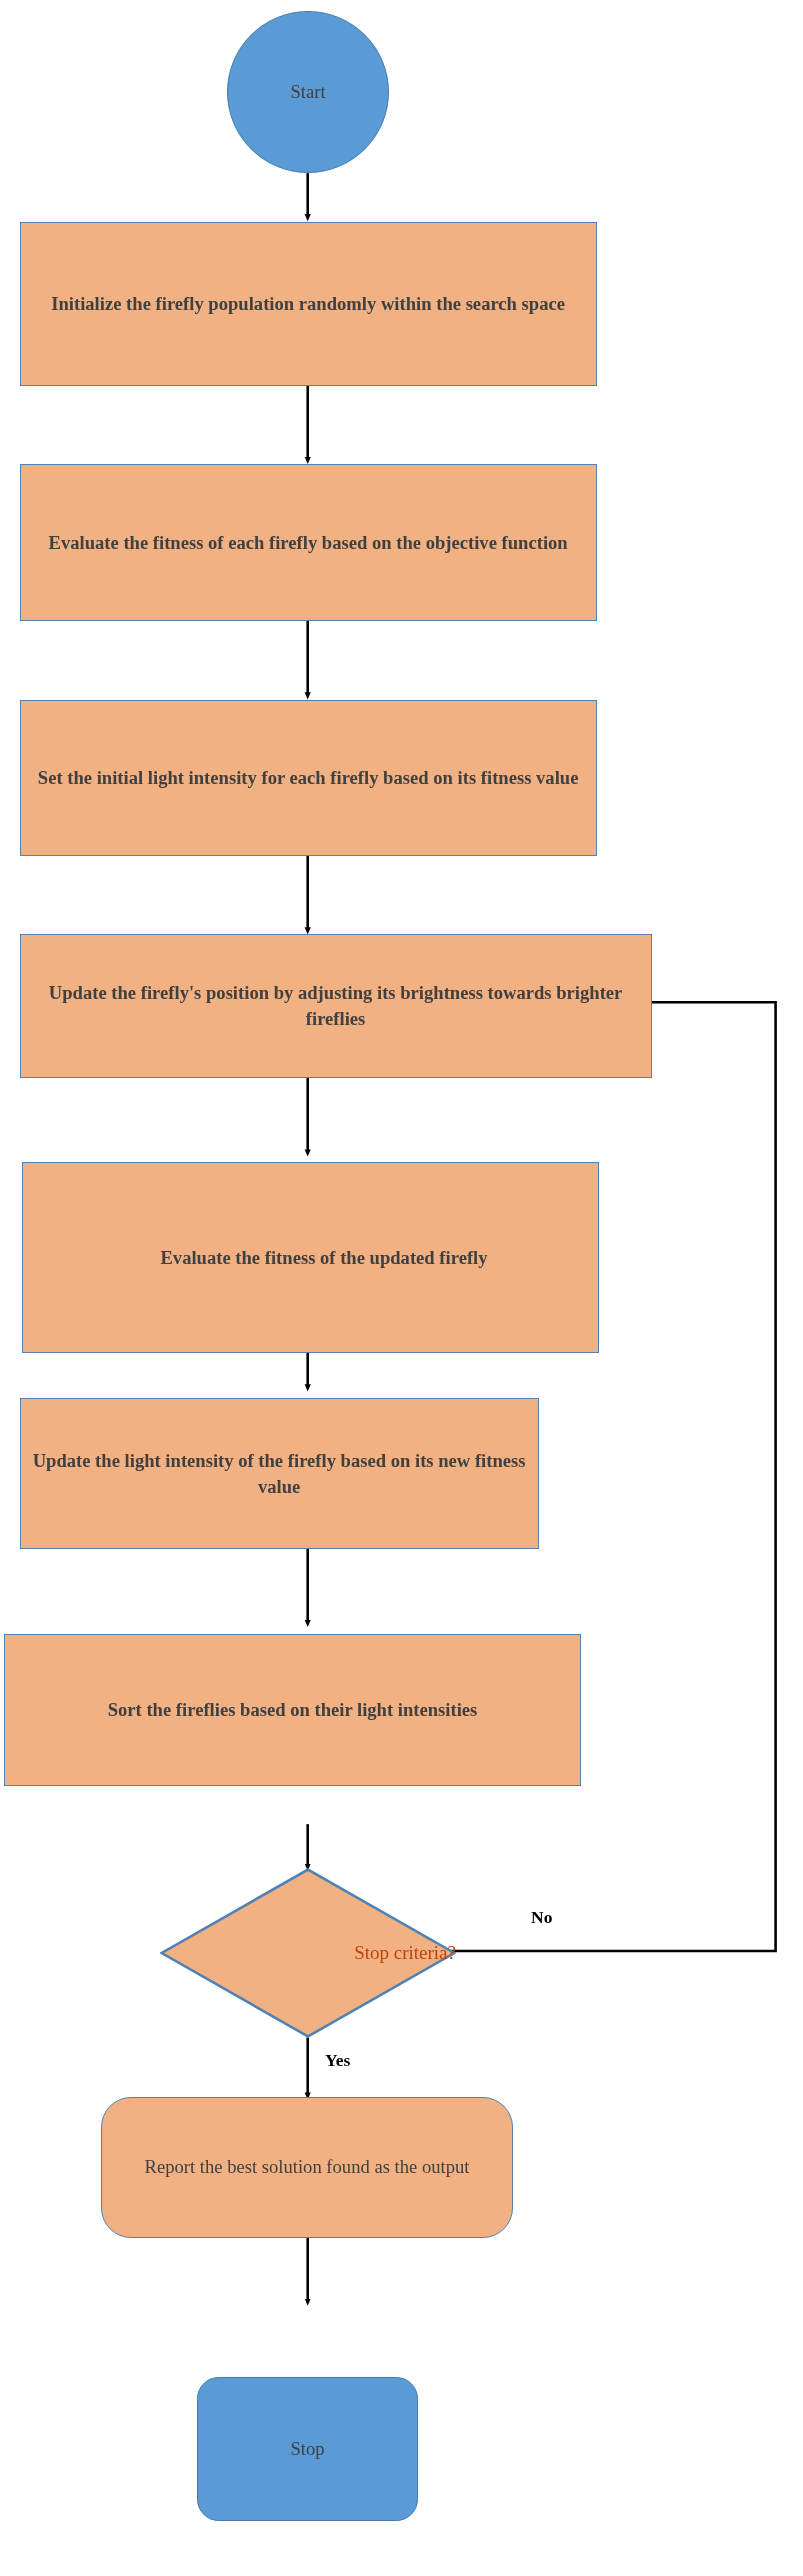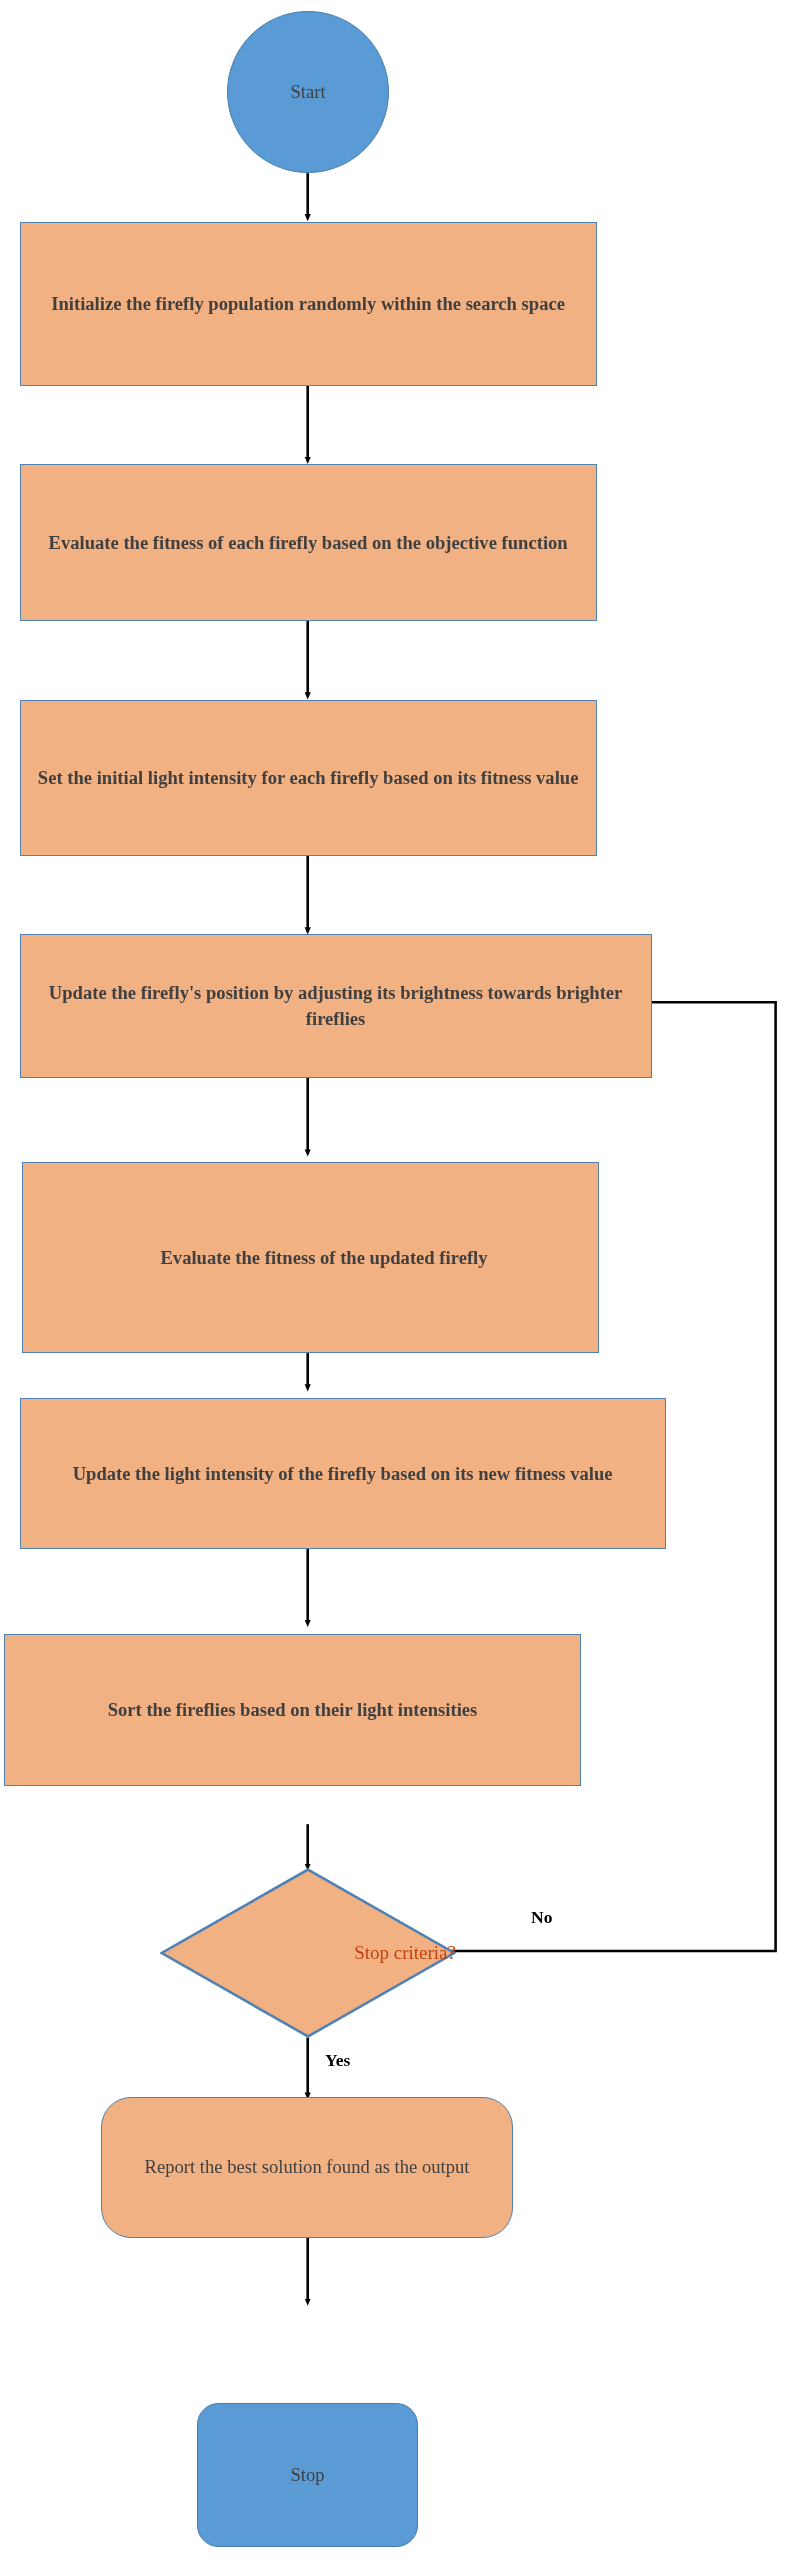--- a/index.html
+++ b/index.html
@@ -8,21 +8,21 @@
        font-family:"Liberation Serif","DejaVu Serif",serif;}
   #canvas{position:relative;width:804px;height:2576px;background:#ffffff;}
   svg.layer{position:absolute;left:0;top:0;width:804px;height:2576px;}
   .node{position:absolute;display:flex;align-items:center;justify-content:center;
         text-align:center;box-sizing:border-box;color:#404040;}
   .proc{background:#F2B183;border:1.5px solid #4E81B4;font-size:18.6px;line-height:1.38;}
   .proc .txt{padding:0 7.2px;font-weight:bold;}
   .terminator-circle{background:#5B9BD5;border:1.5px solid #447CAE;border-radius:50%;
         font-size:18.6px;}
   .terminator-round{background:#5B9BD5;border:1.5px solid #447CAE;border-radius:21.6px;
-        font-size:18.6px;margin-top:26px;}
+        font-size:18.6px;}
   .report{background:#F2B183;border:1.5px solid #4E81B4;border-radius:30px;
         font-size:18.6px;line-height:1.42;}
   .diamond-wrap{position:absolute;}
   .diamond-label{position:absolute;left:0;top:0;width:100%;height:100%;
         display:flex;align-items:center;justify-content:flex-end;font-size:19px;color:#c2410c;}
   .edge-label{position:absolute;font-size:17.5px;font-weight:bold;color:#000;
         font-family:"Liberation Serif","DejaVu Serif",serif;}
 </style>
 </head>
 <body>
@@ -71,21 +71,21 @@
   </div>
 
   <div class="node proc" style="left:19.6px;top:934px;width:632px;height:144px;">
     <span class="txt">Update the firefly's position by adjusting its brightness towards brighter fireflies</span>
   </div>
 
   <div class="node proc" style="left:22px;top:1162px;width:577px;height:191px;padding-left:27px;">
     <span class="txt">Evaluate the fitness of the updated firefly</span>
   </div>
 
-  <div class="node proc" style="left:19.6px;top:1398px;width:646px;height:151px;">
+  <div class="node proc" style="left:19.6px;top:1398px;width:519px;height:151px;">
     <span class="txt">Update the light intensity of the firefly based on its new fitness value</span>
   </div>
 
   <div class="node proc" style="left:4px;top:1634px;width:577px;height:152px;">
     <span class="txt">Sort the fireflies based on their light intensities</span>
   </div>
 
   <div class="diamond-wrap" style="left:160px;top:1868px;width:296px;height:170px;">
     <svg width="296" height="170" viewBox="0 0 574 330" xmlns="http://www.w3.org/2000/svg">
       <polygon points="287,3 571,165 287,327 3,165" fill="#F2B183" stroke="#4E81B4" stroke-width="5"></polygon>

